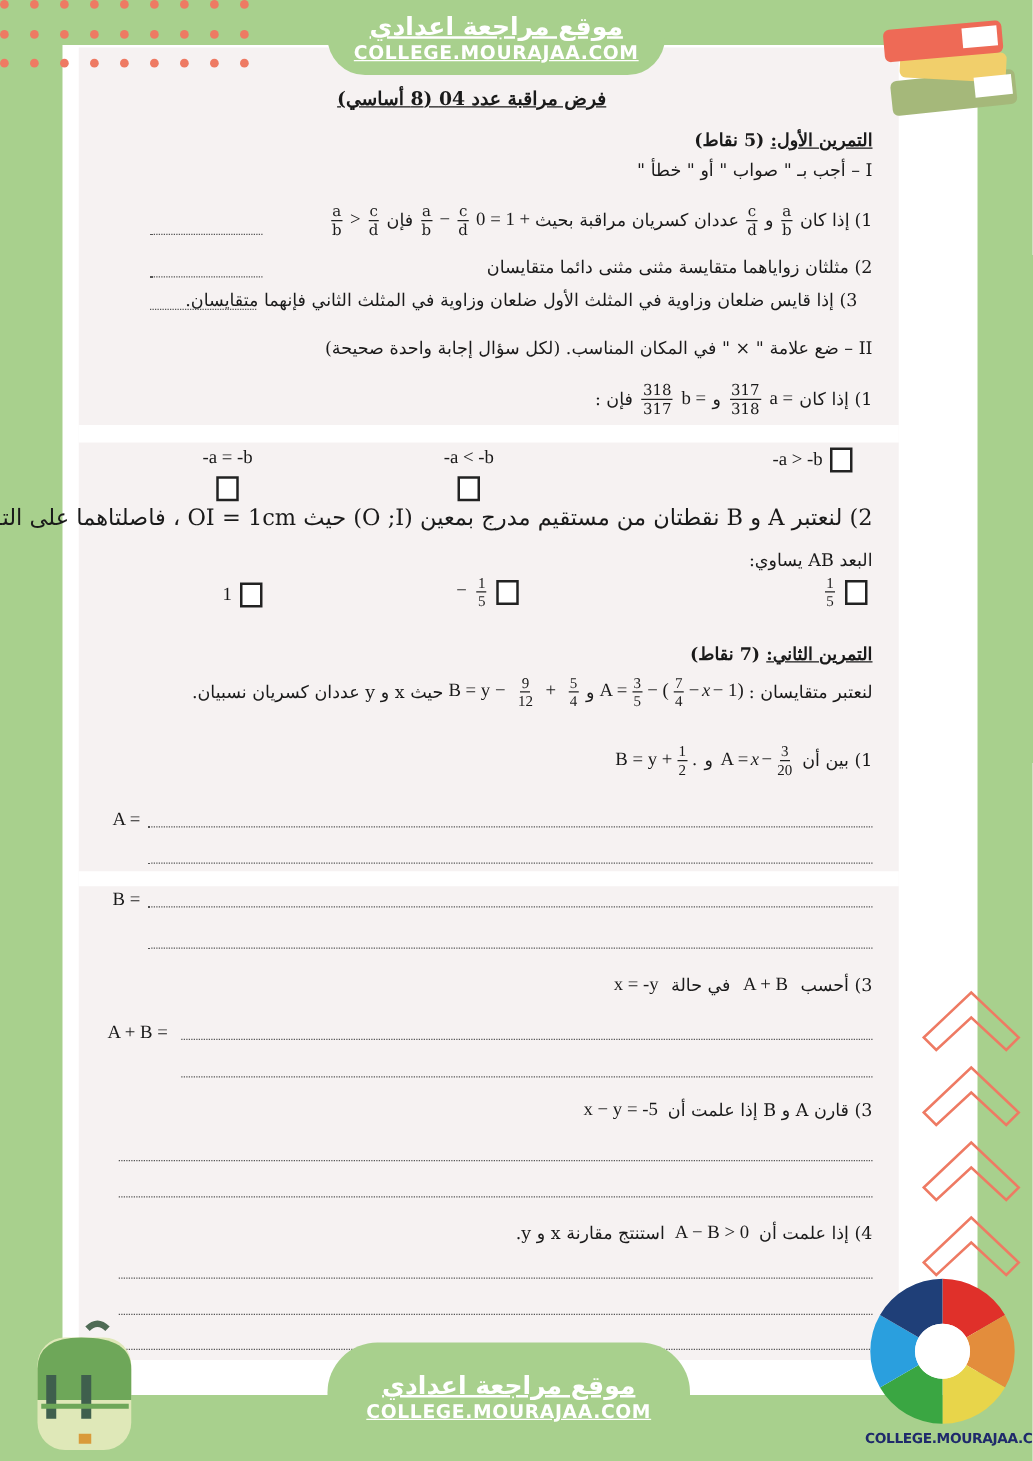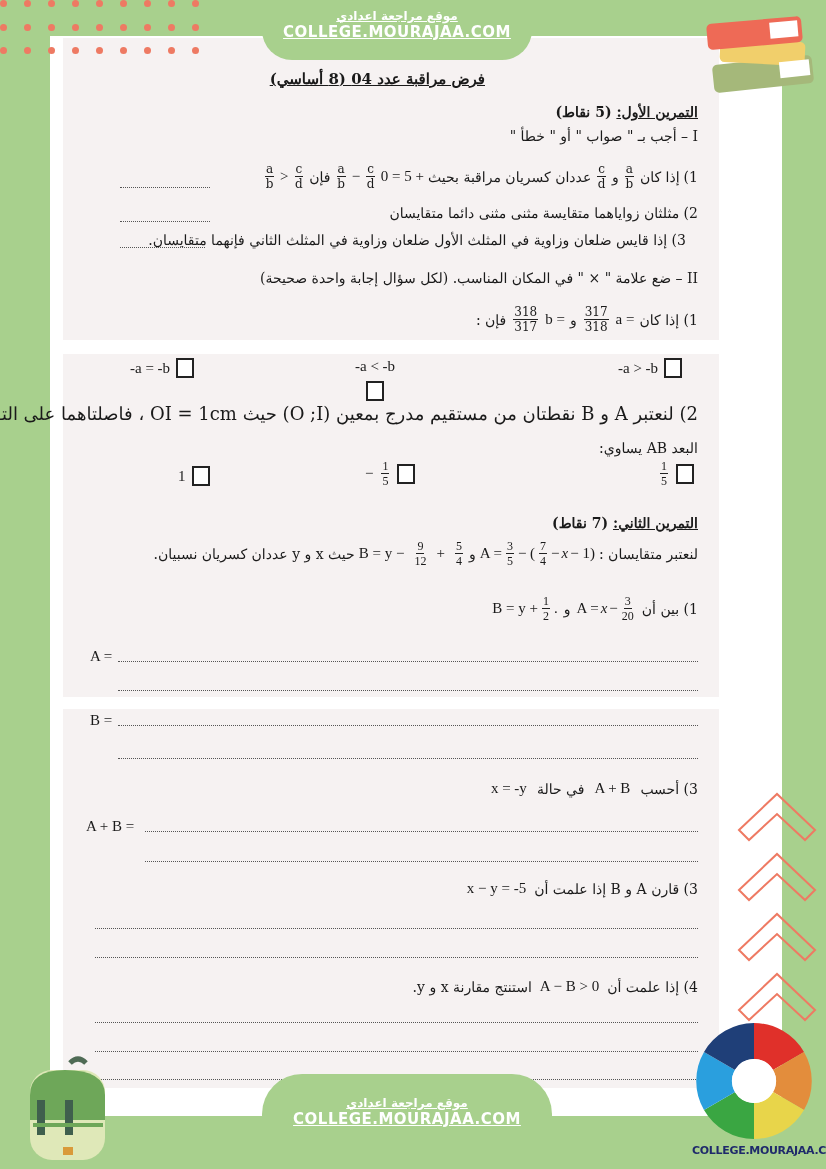--- a/index.html
+++ b/index.html
@@ -22,21 +22,21 @@
   }
   .gap-strip { position: absolute; background: #ffffff; }
   .banner {
     position: absolute; background: #a8d08d; color: #ffffff; text-align: center;
     font-family: "DejaVu Sans", "Liberation Sans", sans-serif; font-weight: bold;
     line-height: 1.2;
   }
   .banner-top { left: 262px; top: 0; width: 270px; height: 60px; border-radius: 0 0 30px 30px; padding-top: 9px; }
   .banner-bottom { left: 262px; top: 1074px; width: 290px; height: 95px; border-radius: 40px 40px 0 0; padding-top: 22px; }
   .banner span { display: block; text-decoration: underline; }
-  .banner .ar { font-size: 12px; }
+  .banner .ar { font-size: 20px; }
   .banner .en { font-size: 15px; letter-spacing: 0.5px; }
 
   .rtl { direction: rtl; text-align: right; }
   .line { position: absolute; white-space: nowrap; font-size: 14px; }
   .title { font-weight: bold; text-decoration: underline; font-size: 15px; }
   .heading { font-weight: bold; }
   .heading u { font-weight: bold; }
   .dots-fill { position: absolute; border-bottom: 1.5px dotted #555; height: 2px; }
   .frac { display: inline-flex; flex-direction: column; align-items: center; vertical-align: middle; font-size: 12px; line-height: 1; margin: 0 2px; direction: ltr; }
   .frac .num { border-bottom: 1px solid #222; padding: 0 1px 1px; }
@@ -118,21 +118,21 @@
   <span class="frac">
       <span class="num">a</span>
       <span class="den">b</span>
     </span>
   <span>و</span>
   <span class="frac">
       <span class="num">c</span>
       <span class="den">d</span>
     </span>
   <span>عددان كسريان مراقبة بحيث</span>
-  <span class="math">0 = 5 +</span>
+  <span class="math">0 = 1 +</span>
   <span class="frac">
       <span class="num">c</span>
       <span class="den">d</span>
     </span>
   <span class="math">−</span>
   <span class="frac">
       <span class="num">a</span>
       <span class="den">b</span>
     </span>
   <span>فإن</span>
@@ -179,21 +179,21 @@
 </div>
 
 <div class="opt" style="left:618px;top:358px;">
   <span>-a &gt; -b</span>
   <span class="checkbox"></span>
 </div>
 <div class="opt" style="left:355px;top:358px;flex-direction:column;">
   <span>-a &lt; -b</span>
   <span class="checkbox"></span>
 </div>
-<div class="opt" style="left:130px;top:358px;">
+<div class="opt" style="left:162px;top:358px;flex-direction:column;">
   <span>-a = -b</span>
   <span class="checkbox"></span>
 </div>
 
 <div class="line rtl" style="right:128px;top:403px;font-size:18px;">2) لنعتبر A و B نقطتان من مستقيم مدرج بمعين (O ;I) حيث OI = 1cm ، فاصلتاهما على التوالي 3/5− و 0,4 فإن</div>
 <div class="line rtl" style="right:128px;top:440px;">البعد AB يساوي:</div>
 
 <div class="opt" style="left:658px;top:460px;">
   <span class="frac">
       <span class="num">1</span>

